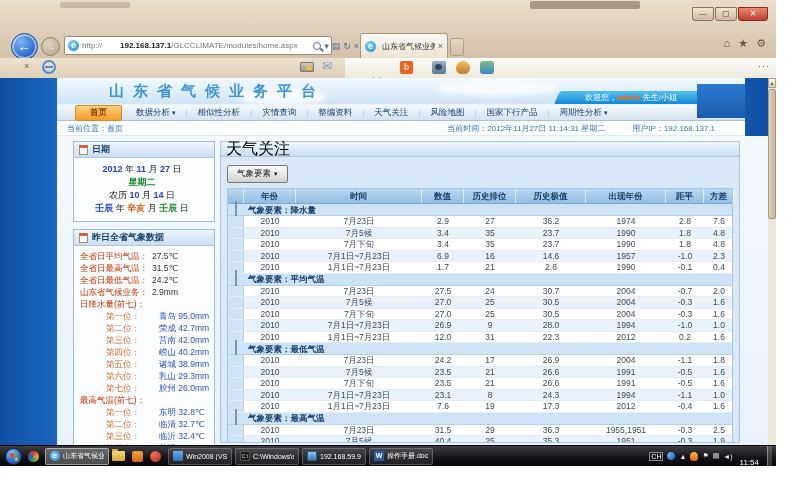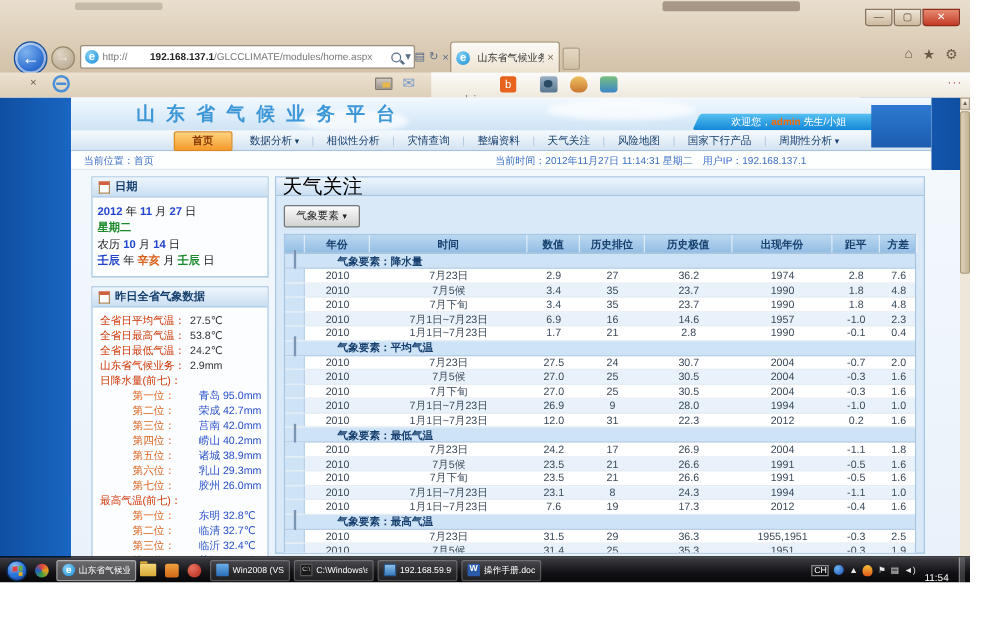--- a/index.html
+++ b/index.html
@@ -70,41 +70,41 @@
   .page-title { position:absolute; left:52px; top:4px; font-size:15px; font-weight:bold; color:#3e97d6; letter-spacing:9px; }
   .welcome { position:absolute; left:500px; top:13px; width:148px; height:13px;
     background:linear-gradient(#55c0f0,#1488d8); transform:skewX(-25deg); border-radius:2px;
     display:flex; align-items:center; justify-content:center; }
   .welcome-inner { transform:skewX(25deg); font-size:8px; color:#fff; white-space:nowrap; }
   .welcome-inner b { color:#ff6a00; }
   .corner-block { position:absolute; left:640px; top:6px; width:48px; height:34px;
     background:linear-gradient(#2e7ad0,#1a5cb0); z-index:5; }
   .navbar { position:absolute; left:0; top:26px; width:688px; height:17px;
     background:linear-gradient(#f5f9fd,#d4e3f1); border-top:1px solid #e8f2fa; border-bottom:1px solid #a9c2da;
-    display:flex; align-items:center; padding-left:18px;justify-content:center; }
+    display:flex; align-items:center; padding-left:18px; }
   .nav-item { font-size:8.5px; color:#17406e; padding:0 10px; white-space:nowrap; }
   .nav-item.active { background:linear-gradient(#fdd27c,#f59a2c); border:1px solid #d98a20; border-radius:2px;
     color:#8a3800; font-weight:bold; padding:1px 14px; margin-right:4px; }
   .nav-arrow { font-size:7px; color:#17406e; margin-left:2px; }
   .nav-sep { color:#b0c4da; font-size:8px; }
   .crumb-row { position:absolute; left:0; top:43px; width:688px; height:15px; background:#fdfefe; border-bottom:1px solid #e0eaf4;
     display:flex; align-items:center; font-size:8px; color:#3a6ec2; }
   .crumb { margin-left:10px; }
-  .status-right { margin-left:auto; margin-right:100px; display:flex; gap:8px;justify-content:flex-end; }
+  .status-right { margin-left:auto; margin-right:30px; display:flex; gap:27px;justify-content:flex-end; }
   .content { position:absolute; left:0; top:58px; width:789px; height:311px;
     background:linear-gradient(#f3f8fd,#e9f2fa); overflow:hidden; }
 
   
   .sidebar { position:absolute; left:16px; top:5px; width:142px; height:304px; overflow:hidden; }
   .panel { border:1px solid #9cbede; background:#fbfdff; margin-bottom:7px; }
   .panel-hd { height:16px; background:linear-gradient(#eef6fd,#cadef2); border-bottom:1px solid #a8c6e2;
     display:flex; align-items:center; padding:0 5px; }
   .panel-hd .p-ico { width:9px; height:10px; background:#fff; border:1px solid #b08a5a; border-top:3px solid #d06040; margin-right:4px; flex:none; }
   .panel-hd .p-title { font-size:9px; font-weight:bold; color:#17406e; }
-  .cal-body { padding:5px 8px 6px 4px; text-align:left; }
+  .cal-body { padding:5px 8px 6px 4px; text-align:center; }
   .cal-line { font-size:9px; line-height:13px; white-space:nowrap; }
   .cp-num { color:#2244cc; font-weight:bold; }
   .cp-txt { color:#222; }
   .cp-green { color:#1a8a2a; font-weight:bold; }
   .cp-orange { color:#d95f18; font-weight:bold; }
   .wx-body { padding:4px 2px 4px 6px; }
   .wx-line { font-size:8.5px; line-height:12px; white-space:nowrap; }
   .wx-label { color:#cc3300; }
   .wx-val { color:#333; margin-left:4px; }
   .wx-sec { color:#cc3300; font-size:8.5px; line-height:12px; }
@@ -118,21 +118,21 @@
     display:flex; align-items:center; padding:0 5px; }
   .main-body { border:1px solid #a8c6e2; border-top:none; background:#d9e9f8; height:286px; padding:5px 6px; overflow:hidden; }
   .filter-btn { display:inline-block; padding:2px 9px; font-size:8.5px; color:#222;
     background:linear-gradient(#fbfbfb,#d2d2d2); border:1px solid #777; border-radius:2px; }
   .filter-btn .fb-arrow { font-size:7px; margin-left:3px; }
   .wtable { margin-top:5px; background:#fff; border:1px solid #a8c6e2; }
   .trow { display:grid; grid-template-columns:16px 52px 126px 42px 52px 70px 80px 38px 30px; }
   .thead { background:linear-gradient(#bcd8f0,#92bee4); border-bottom:1px solid #7fa8d0; }
   .thead .tcell { font-size:8.5px; font-weight:bold; color:#17406e; line-height:14px; border-right:1px solid rgba(255,255,255,.6); }
   .tcell { text-align:center; white-space:nowrap; overflow:hidden; }
-  .grow { background:#cfe3f7; border-bottom:1px solid #b8d0e8; height:12px; align-items:center;gap:22px; }
+  .grow { background:#cfe3f7; border-bottom:1px solid #b8d0e8; height:12px; align-items:center; }
   .grow .g-name { grid-column:2 / -1; text-align:left; font-size:8.5px; font-weight:bold; color:#17406e; line-height:12px; padding-left:4px; }
   .gcheck { width:7px; height:7px; background:#fff; border:1px solid #7a94b4; margin:2px auto 0; }
   .drow { border-bottom:1px solid #e4ecf4; height:11.5px; }
   .drow .tcell { font-size:8.5px; color:#3a4a5a; line-height:11.5px; }
   .drow .gut { background:#cfe3f7; border-right:1px solid #b8d0e8; }
   .drow.alt { background:#e9f2fb; }
 
   
   .scrollbar { position:absolute; left:768px; top:78px; width:8px; height:367px; background:#efe8da; }
   .sb-up { height:10px; background:linear-gradient(#f8f4ec,#d8ccb8); border:1px solid #b0a48c; font-size:5px; color:#6a5a48; text-align:center; line-height:9px; }
@@ -287,21 +287,21 @@
                   <div class="cal-line"><span class="cp-num">壬辰</span><span class="cp-txt"> 年 </span><span class="cp-orange">辛亥</span><span class="cp-txt"> 月 </span><span class="cp-green">壬辰</span><span class="cp-txt"> 日</span></div>
                 </div>
             </div>
             <div class="panel">
               <div class="panel-hd">
                 <span class="p-ico"></span>
                 <span class="p-title">昨日全省气象数据</span>
               </div>
               <div class="wx-body">
                   <div class="wx-line"><span class="wx-label">全省日平均气温：</span><span class="wx-val">27.5℃</span></div>
-                  <div class="wx-line"><span class="wx-label">全省日最高气温：</span><span class="wx-val">53.8℃</span></div>
+                  <div class="wx-line"><span class="wx-label">全省日最高气温：</span><span class="wx-val">31.5℃</span></div>
                   <div class="wx-line"><span class="wx-label">全省日最低气温：</span><span class="wx-val">24.2℃</span></div>
                   <div class="wx-line"><span class="wx-label">山东省气候业务：</span><span class="wx-val">2.9mm</span></div>
                   <div class="wx-sec">日降水量(前七)：</div>
                   <div class="wx-line wx-rank"><span class="r-label">第一位：</span><span class="r-val">青岛 95.0mm</span></div>
                   <div class="wx-line wx-rank"><span class="r-label">第二位：</span><span class="r-val">荣成 42.7mm</span></div>
                   <div class="wx-line wx-rank"><span class="r-label">第三位：</span><span class="r-val">莒南 42.0mm</span></div>
                   <div class="wx-line wx-rank"><span class="r-label">第四位：</span><span class="r-val">崂山 40.2mm</span></div>
                   <div class="wx-line wx-rank"><span class="r-label">第五位：</span><span class="r-val">诸城 38.9mm</span></div>
                   <div class="wx-line wx-rank"><span class="r-label">第六位：</span><span class="r-val">乳山 29.3mm</span></div>
                   <div class="wx-line wx-rank"><span class="r-label">第七位：</span><span class="r-val">胶州 26.0mm</span></div>
@@ -522,21 +522,21 @@
                     <span class="tcell">29</span>
                     <span class="tcell">36.3</span>
                     <span class="tcell">1955,1951</span>
                     <span class="tcell">-0.3</span>
                     <span class="tcell">2.5</span>
                   </div>
                   <div class="trow drow alt">
                     <span class="tcell gut"></span>
                     <span class="tcell">2010</span>
                     <span class="tcell">7月5候</span>
-                    <span class="tcell">31.4</span>
+                    <span class="tcell">40.4</span>
                     <span class="tcell">25</span>
                     <span class="tcell">35.3</span>
                     <span class="tcell">1951</span>
                     <span class="tcell">-0.3</span>
                     <span class="tcell">1.9</span>
                   </div>
                 </div>
             </div>
           </div>
         </div>

